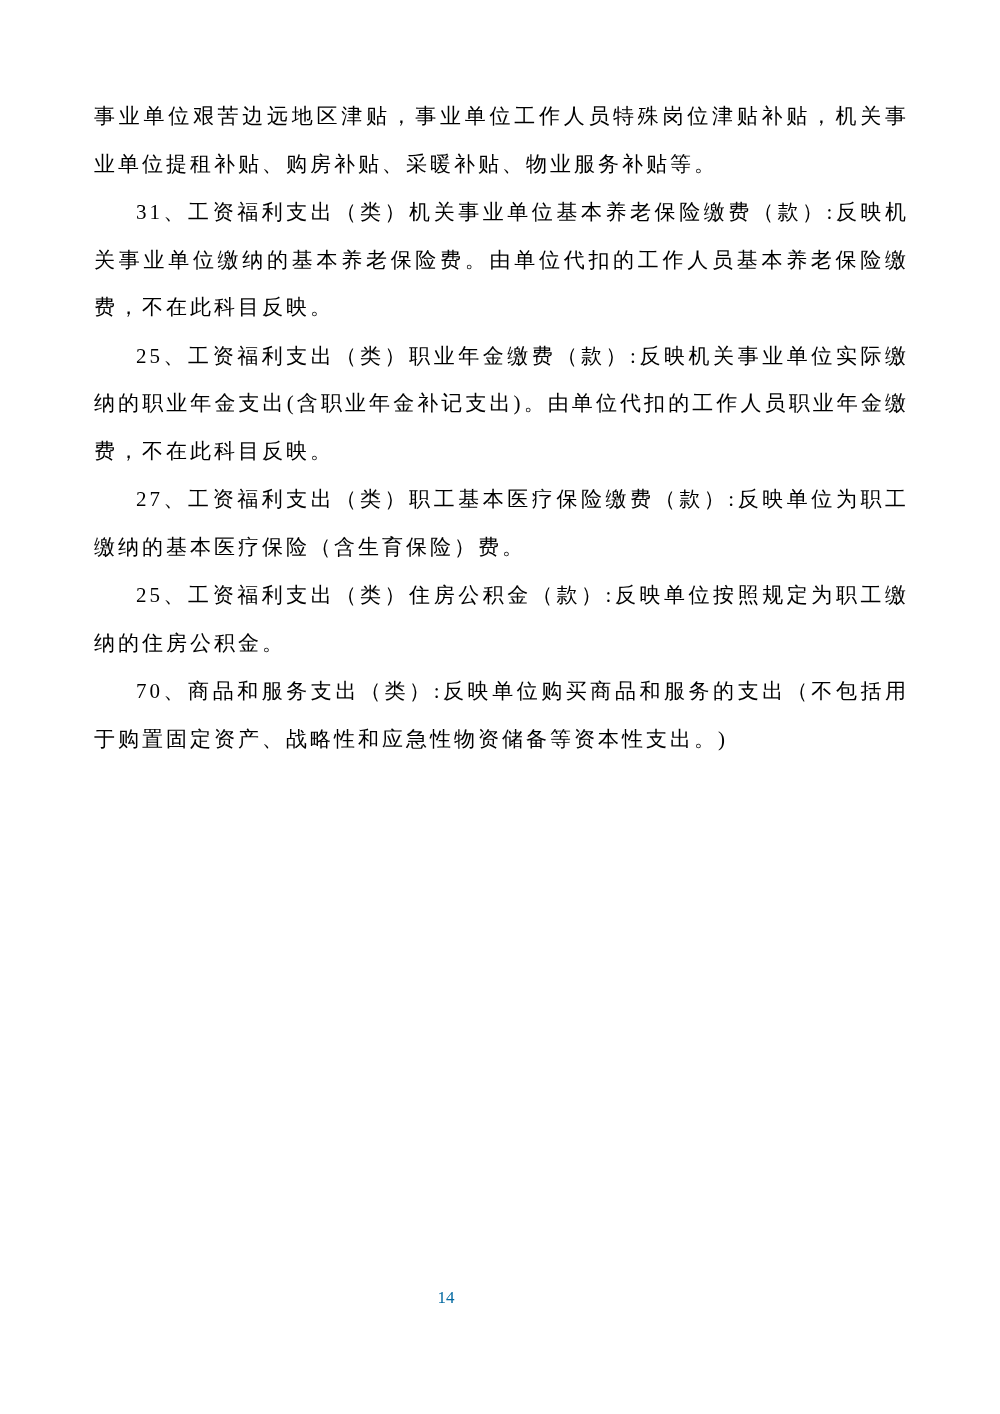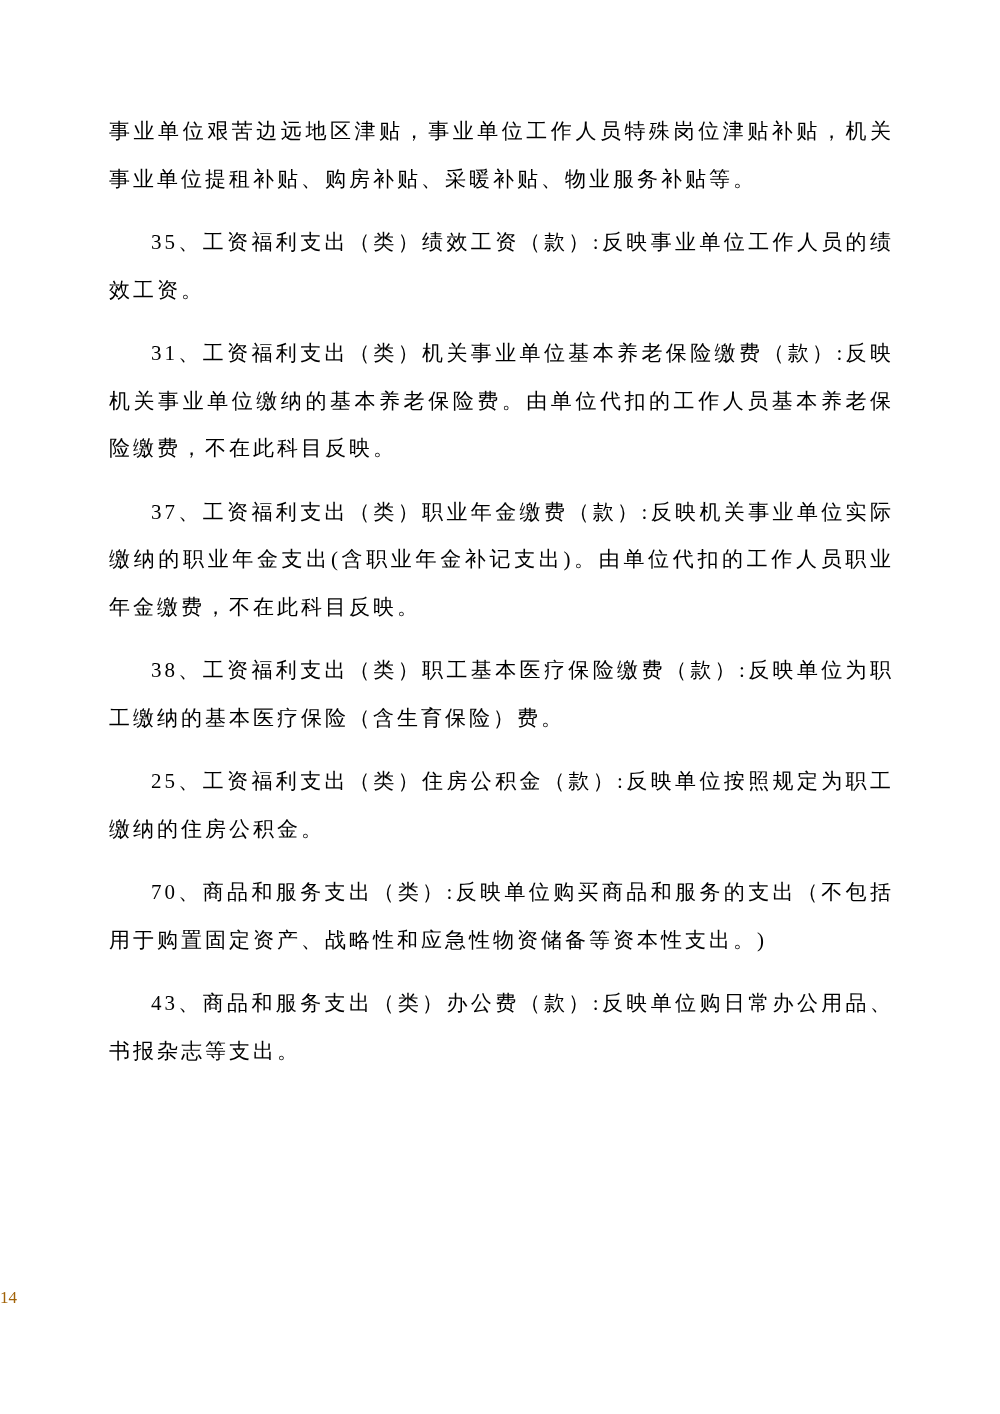--- a/index.html
+++ b/index.html
@@ -29,46 +29,45 @@
     left: 93px;
     width: 817px;
     font-size: 21px;
     line-height: 47.5px;
     letter-spacing: 3px;
     text-align: justify;
     text-justify: inter-ideograph;
     word-break: break-all;
   }
   .content p {
-    margin: 16px;
+    margin: 1px;
     padding: 0;
     text-indent: 0;
   }
   .content p.indented {
     text-indent: 2em;
   }
   .footer {
     position: absolute;
     top: 1286px;
     left: 0;
     width: 892px;
+    text-align: center;
     font-size: 17px;
     letter-spacing: 0;
     line-height: 24px;
-    color: #a16207;
+    color: #0369a1;
   }
 </style>
 </head>
 <body>
 
 <div class="page">
   <div class="content" id="paragraph-container">
       <p class="">事业单位艰苦边远地区津贴，事业单位工作人员特殊岗位津贴补贴，机关事业单位提租补贴、购房补贴、采暖补贴、物业服务补贴等。</p>
-      <p class="indented">35、工资福利支出（类）绩效工资（款）:反映事业单位工作人员的绩效工资。</p>
       <p class="indented">31、工资福利支出（类）机关事业单位基本养老保险缴费（款）:反映机关事业单位缴纳的基本养老保险费。由单位代扣的工作人员基本养老保险缴费，不在此科目反映。</p>
-      <p class="indented">37、工资福利支出（类）职业年金缴费（款）:反映机关事业单位实际缴纳的职业年金支出(含职业年金补记支出)。由单位代扣的工作人员职业年金缴费，不在此科目反映。</p>
-      <p class="indented">38、工资福利支出（类）职工基本医疗保险缴费（款）:反映单位为职工缴纳的基本医疗保险（含生育保险）费。</p>
+      <p class="indented">25、工资福利支出（类）职业年金缴费（款）:反映机关事业单位实际缴纳的职业年金支出(含职业年金补记支出)。由单位代扣的工作人员职业年金缴费，不在此科目反映。</p>
+      <p class="indented">27、工资福利支出（类）职工基本医疗保险缴费（款）:反映单位为职工缴纳的基本医疗保险（含生育保险）费。</p>
       <p class="indented">25、工资福利支出（类）住房公积金（款）:反映单位按照规定为职工缴纳的住房公积金。</p>
       <p class="indented">70、商品和服务支出（类）:反映单位购买商品和服务的支出（不包括用于购置固定资产、战略性和应急性物资储备等资本性支出。)</p>
-      <p class="indented">43、商品和服务支出（类）办公费（款）:反映单位购日常办公用品、书报杂志等支出。</p>
     </div>
   <div class="footer">14</div>
 </div>
 
 </body></html>

